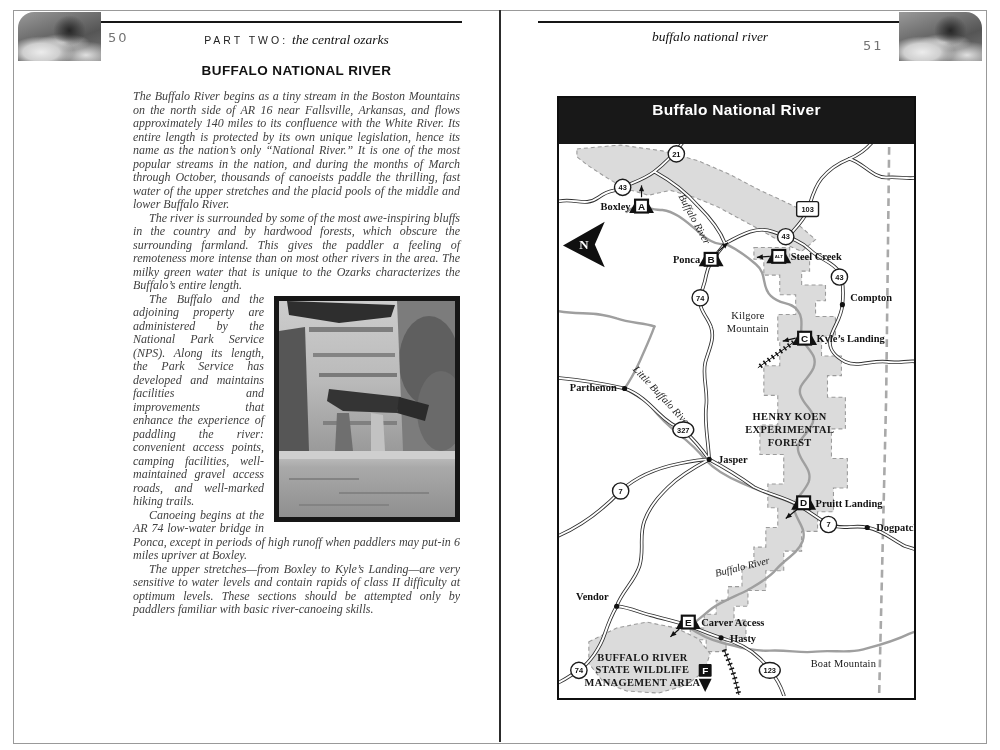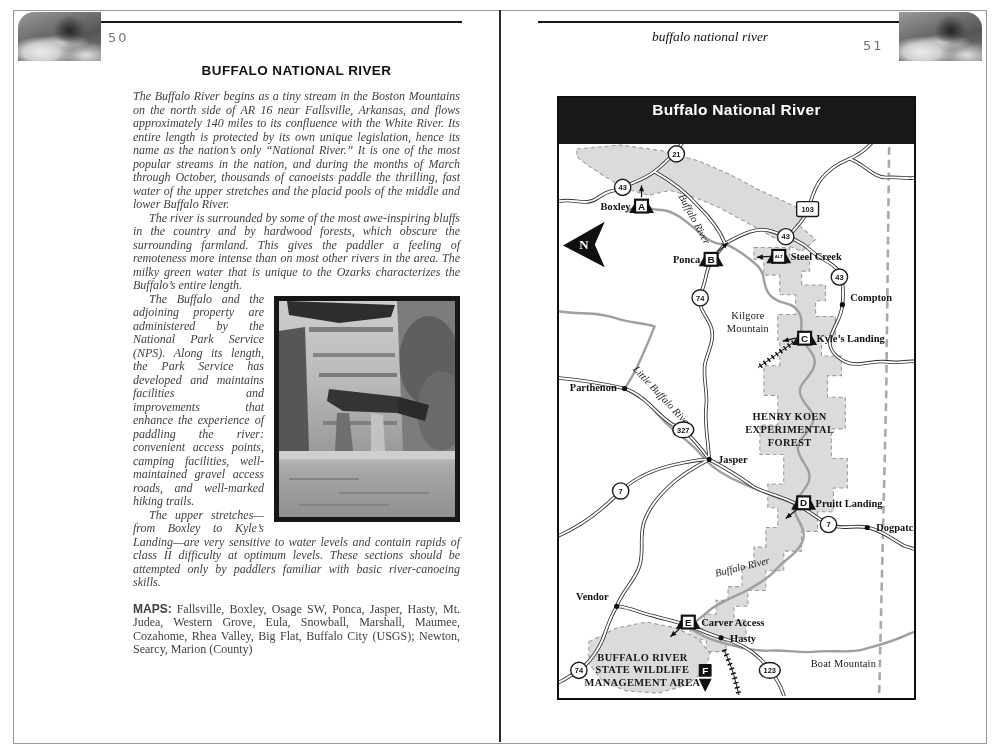--- a/index.html
+++ b/index.html
@@ -57,20 +57,23 @@
 </head>
 <body>
 
 <div id="spread">
   <div class="abs" id="spread-border"></div>
   <div class="abs" id="spine"></div>
 
   <div class="abs corner-photo" id="corner-left"></div>
   <div class="abs hdr-rule" id="hdr-rule-left"></div>
   <div class="abs pagenum" id="pagenum-left">50</div>
+  <div class="abs" id="hdr-center-left">
+    <span class="part-label">PART TWO:</span><span class="part-title">the central ozarks</span>
+  </div>
 
   <div class="abs" id="page-title">BUFFALO NATIONAL RIVER</div>
 
   <div class="abs" id="textcol">
     <p class="para p-first">The Buffalo River begins as a tiny stream in the Boston Mountains on the north side of AR 16 near Fallsville, Arkansas, and flows approximately 140 miles to its confluence with the White River. Its entire length is protected by its own unique legislation, hence its name as the nation’s only “National River.” It is one of the most popular streams in the nation, and during the months of March through October, thousands of canoeists paddle the thrilling, fast water of the upper stretches and the placid pools of the middle and lower Buffalo River.</p>
     <p class="para">The river is surrounded by some of the most awe-inspiring bluffs in the country and by hardwood forests, which obscure the surrounding farmland. This gives the paddler a feeling of remoteness more intense than on most other rivers in the area. The milky green water that is unique to the Ozarks characterizes the Buffalo’s entire length.</p>
 
     <div id="photo-frame">
       <svg width="176" height="216" viewBox="0 0 176 216">
         <defs>
@@ -100,22 +103,22 @@
         <path d="M 58,112 L 70,112 L 74,150 L 56,150 Z" fill="#6f6f6f"></path>
         <path d="M 92,112 L 104,114 L 106,150 L 92,150 Z" fill="#c2c2c2"></path>
         <path d="M 120,96 L 150,104 L 146,120 L 118,112 Z" fill="#2b2b2b"></path>
         <rect x="0" y="150" width="176" height="66" fill="url(#waterg)"></rect>
         <rect x="0" y="150" width="176" height="8" fill="#cfcfcf"></rect>
         <path d="M 10,178 H 80 M 60,192 H 150 M 20,204 H 110" stroke="#838383" stroke-width="2"></path>
       </svg>
     </div>
 
     <p class="para">The Buffalo and the adjoining property are administered by the National Park Service (NPS). Along its length, the Park Service has developed and maintains facilities and improvements that enhance the experience of paddling the river: convenient access points, camping facilities, well-maintained gravel access roads, and well-marked hiking trails.</p>
+    <p class="para">Canoeing begins at the AR 74 low-water bridge in Ponca, except in periods of high runoff when paddlers may put-in 6 miles upriver at Boxley.</p>
     <p class="para">The upper stretches—from Boxley to Kyle’s Landing—are very sensitive to water levels and contain rapids of class II difficulty at optimum levels. These sections should be attempted only by paddlers familiar with basic river-canoeing skills.</p>
-    <p class="para maps"><span class="maps-label">MAPS:</span><span class="maps-body">Fallsville, Boxley, Osage SW, Ponca, Jasper, Hasty, Mt. Judea, Western Grove, Eula, Snowball, Marshall, Maumee, Cozahome, Rhea Valley, Big Flat, Buffalo City (USGS); Newton, Searcy, Marion (County)</span></p>
   </div>
 
   <div class="abs corner-photo" id="corner-right"></div>
   <div class="abs hdr-rule" id="hdr-rule-right"></div>
   <div class="abs" id="hdr-center-right">buffalo national river</div>
   <div class="abs pagenum" id="pagenum-right">51</div>
 
   <div class="abs" id="map">
     <div id="map-titlebar">
       <div>Buffalo National River</div>

